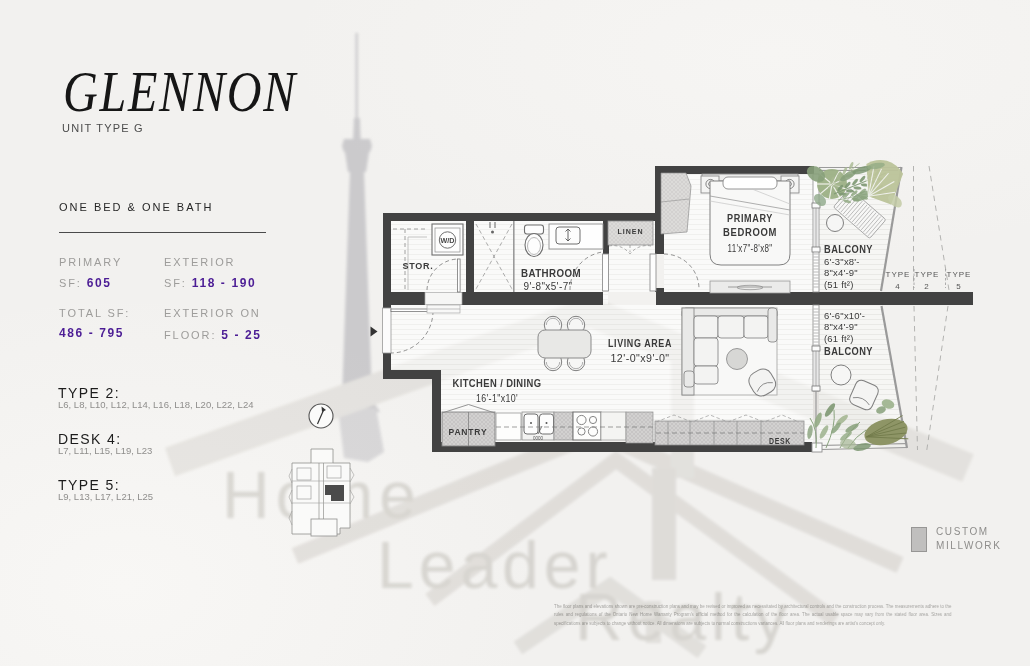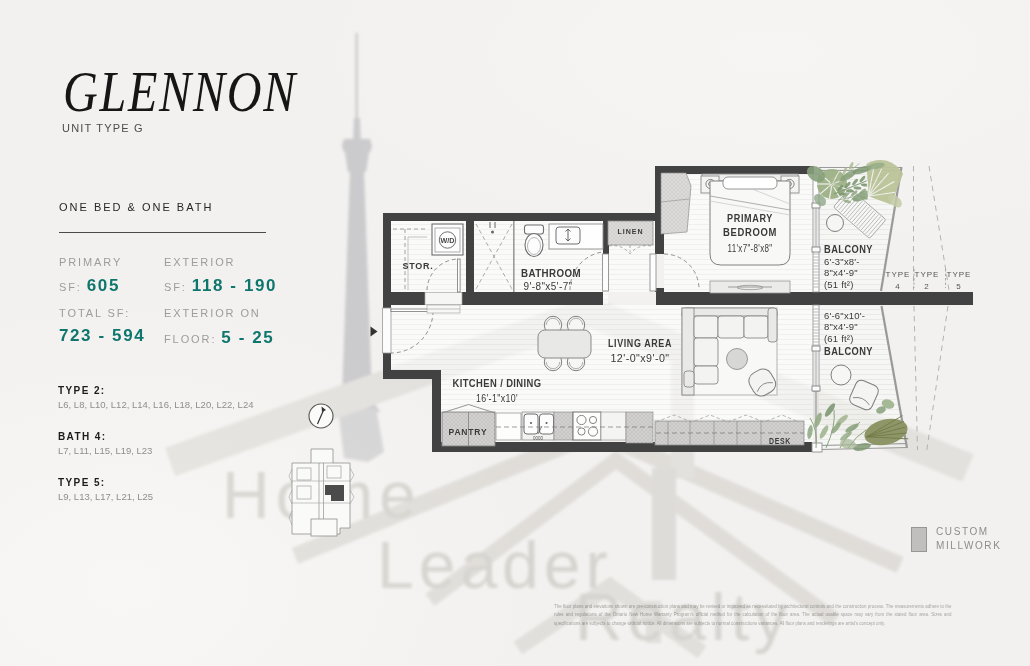--- a/index.html
+++ b/index.html
@@ -6,22 +6,22 @@
 body{width:1030px;height:666px;background:#f2f1ef;font-family:"Liberation Sans",sans-serif;position:relative;overflow:hidden}
 .abs{position:absolute}
 #bgGrad{position:absolute;left:0;top:0;width:1030px;height:666px;
  background:radial-gradient(ellipse 600px 420px at 12% 88%, #f8f7f5 0%, rgba(248,247,245,0) 70%),
  radial-gradient(ellipse 700px 300px at 75% 8%, #f6f5f3 0%, rgba(246,245,243,0) 70%);}
 .title{font-family:"Liberation Serif",serif;font-style:italic;font-weight:400;color:#161616;font-size:57px;line-height:1;letter-spacing:2px;left:63px;top:63px;white-space:nowrap;transform:scaleX(0.845);transform-origin:left top}
 .subtitle{font-size:11px;letter-spacing:1.2px;color:#4c4c4c;left:62px;top:122px}
 .onebed{font-size:11px;font-weight:normal;letter-spacing:2px;color:#262626;left:59px;top:201px}
 .rule{left:59px;top:232px;width:207px;height:1px;background:#4a4a4a}
 .lab{font-size:11px;letter-spacing:1.9px;color:#9d9c9a;white-space:nowrap}
-.val{font-size:17px;letter-spacing:1.6px;color:#0f766e;font-weight:bold;white-space:nowrap}
-.typehead{font-size:10px;font-weight:bold;letter-spacing:1.4px;color:#1c1c1c}
+.val{font-size:12px;letter-spacing:1.6px;color:#4c1d95;font-weight:bold;white-space:nowrap}
+.typehead{font-size:14px;font-weight:normal;letter-spacing:1.4px;color:#1c1c1c}
 .typelist{font-size:9.5px;letter-spacing:0;color:#8f8e8c;white-space:nowrap}
 .fineprint{left:554px;top:602px;width:530px;font-size:5.9px;line-height:8.4px;color:#a6a5a2;text-align:justify;transform:scaleX(0.75);transform-origin:left top}
 .mmtext{font-size:10px;letter-spacing:1.6px;color:#8e8d8b}
 </style>
 </head>
 <body>
 
 <div id="bgGrad"></div>
 
 <div class="abs" style="left:0;top:0;width:370px;height:666px">
@@ -34,29 +34,29 @@
 
 <div class="abs rule"></div>
 
 <div class="abs lab" style="left:59px;top:256px">PRIMARY</div>
 <div class="abs lab" style="left:59px;top:276px">SF: <span class="val">605</span></div>
 
 <div class="abs lab" style="left:164px;top:256px">EXTERIOR</div>
 <div class="abs lab" style="left:164px;top:276px">SF: <span class="val">118 - 190</span></div>
 
 <div class="abs lab" style="left:59px;top:307px">TOTAL SF:</div>
-<div class="abs val" style="left:59px;top:326px">723 - 594</div>
+<div class="abs val" style="left:59px;top:326px">486 - 795</div>
 
 <div class="abs lab" style="left:164px;top:307px">EXTERIOR ON</div>
 <div class="abs lab" style="left:164px;top:328px">FLOOR: <span class="val">5 - 25</span></div>
 
 <div class="abs typehead" style="left:58px;top:385px">TYPE 2:</div>
 <div class="abs typelist" style="left:58px;top:399px">L6, L8, L10, L12, L14, L16, L18, L20, L22, L24</div>
 
-<div class="abs typehead" style="left:58px;top:431px">BATH 4:</div>
+<div class="abs typehead" style="left:58px;top:431px">DESK 4:</div>
 <div class="abs typelist" style="left:58px;top:445px">L7, L11, L15, L19, L23</div>
 
 <div class="abs typehead" style="left:58px;top:477px">TYPE 5:</div>
 <div class="abs typelist" style="left:58px;top:491px">L9, L13, L17, L21, L25</div>
 </div>
 
 <div class="abs" style="left:911px;top:527px;width:14px;height:23px;background:#c0bfbe;border:1px solid #979695"></div>
 
 <div class="abs mmtext" style="left:936px;top:526px">CUSTOM</div>
 <div class="abs mmtext" style="left:936px;top:540px">MILLWORK</div>

